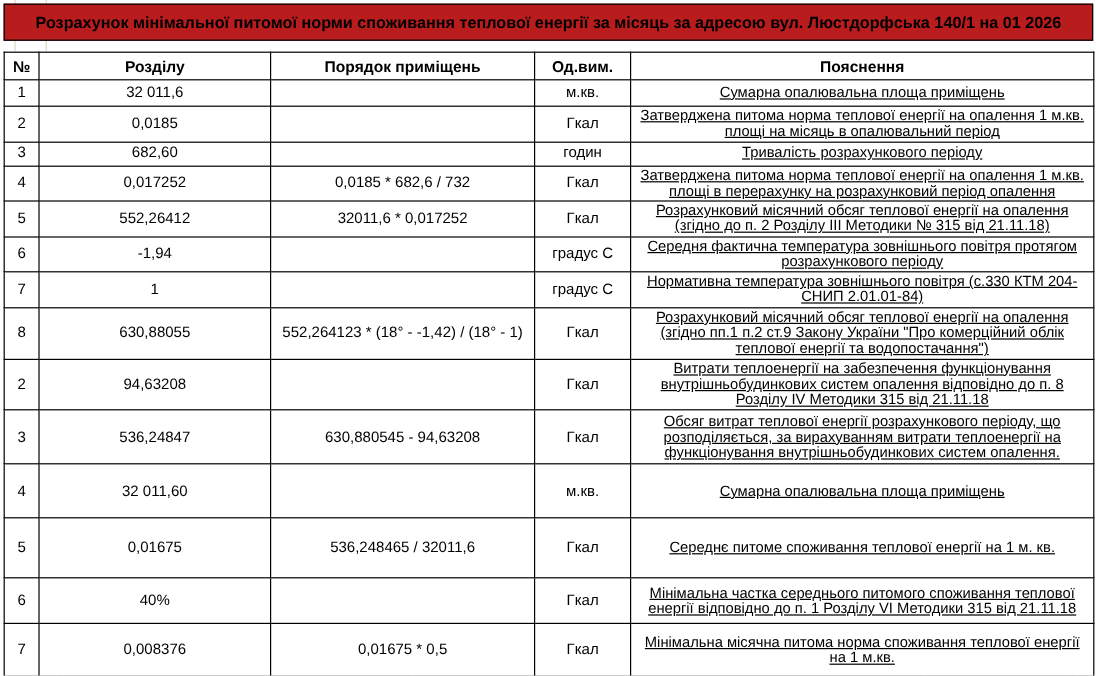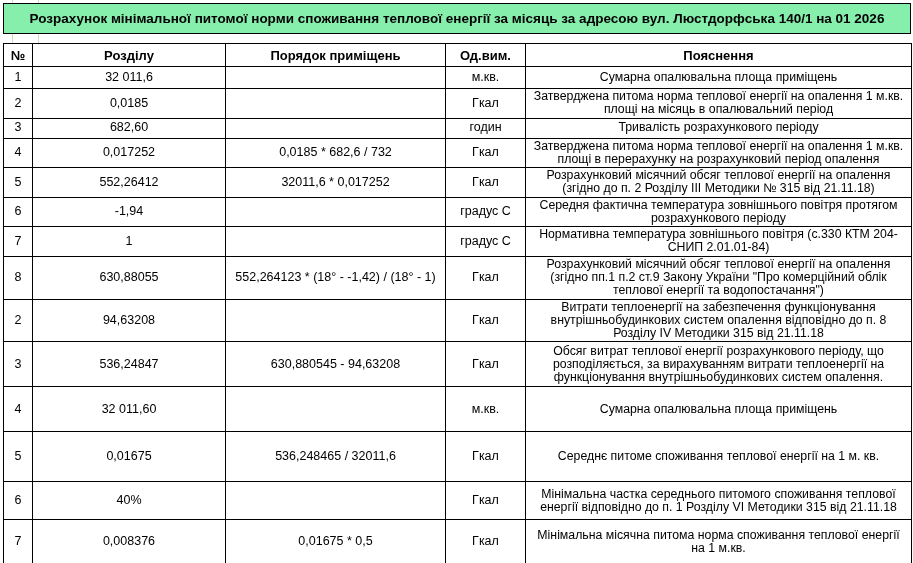--- a/index.html
+++ b/index.html
@@ -7,21 +7,21 @@
     width:913px;height:563px;background:#ffffff;position:relative;overflow:hidden;
     font-family:"Liberation Sans",sans-serif;color:#000;
   }
   
   .vgrid{position:absolute;width:1px;background:#d9d9bb;z-index:0;}
   .vgrid.top{top:0;height:43px;}
   .vgrid.bottom{top:554px;height:9px;background:#cfcfa6;}
 
   .title-box{
     position:absolute;left:3px;top:3px;width:908px;height:31px;box-sizing:border-box;
-    border:1px solid #000;background:#86efac;z-index:1;
+    border:1px solid #000;background:#b91c1c;z-index:1;
     display:flex;align-items:center;justify-content:center;
     font-weight:bold;font-size:13.5px;white-space:nowrap;
   }
 
   table.calc{
     position:absolute;left:3px;top:43px;width:908px;z-index:1;
     table-layout:fixed;border-collapse:collapse;background:#fff;
   }
   .calc col.w-num{width:29px;}
   .calc col.w-ind{width:193px;}
@@ -29,21 +29,21 @@
   .calc col.w-unit{width:80px;}
   .calc col.w-expl{width:386px;}
 
   .calc th,.calc td{
     border:1px solid #000;text-align:center;vertical-align:middle;
     padding:1px 3px;box-sizing:border-box;overflow:hidden;
   }
   .calc thead tr{height:23px;}
   .calc thead th{font-weight:bold;font-size:13px;}
   .calc td{font-size:12.5px;line-height:1.08;}
-  .calc td.c-expl{font-size:12.3px;}
+  .calc td.c-expl{font-size:12.3px;text-decoration:underline;}
 
   
   .calc tbody tr:nth-child(1){height:22px;}
   .calc tbody tr:nth-child(2){height:29px;}
   .calc tbody tr:nth-child(3){height:20px;}
   .calc tbody tr:nth-child(4){height:27px;}
   .calc tbody tr:nth-child(5){height:29px;}
   .calc tbody tr:nth-child(6){height:28px;}
   .calc tbody tr:nth-child(7){height:28px;}
   .calc tbody tr:nth-child(8){height:43px;}

